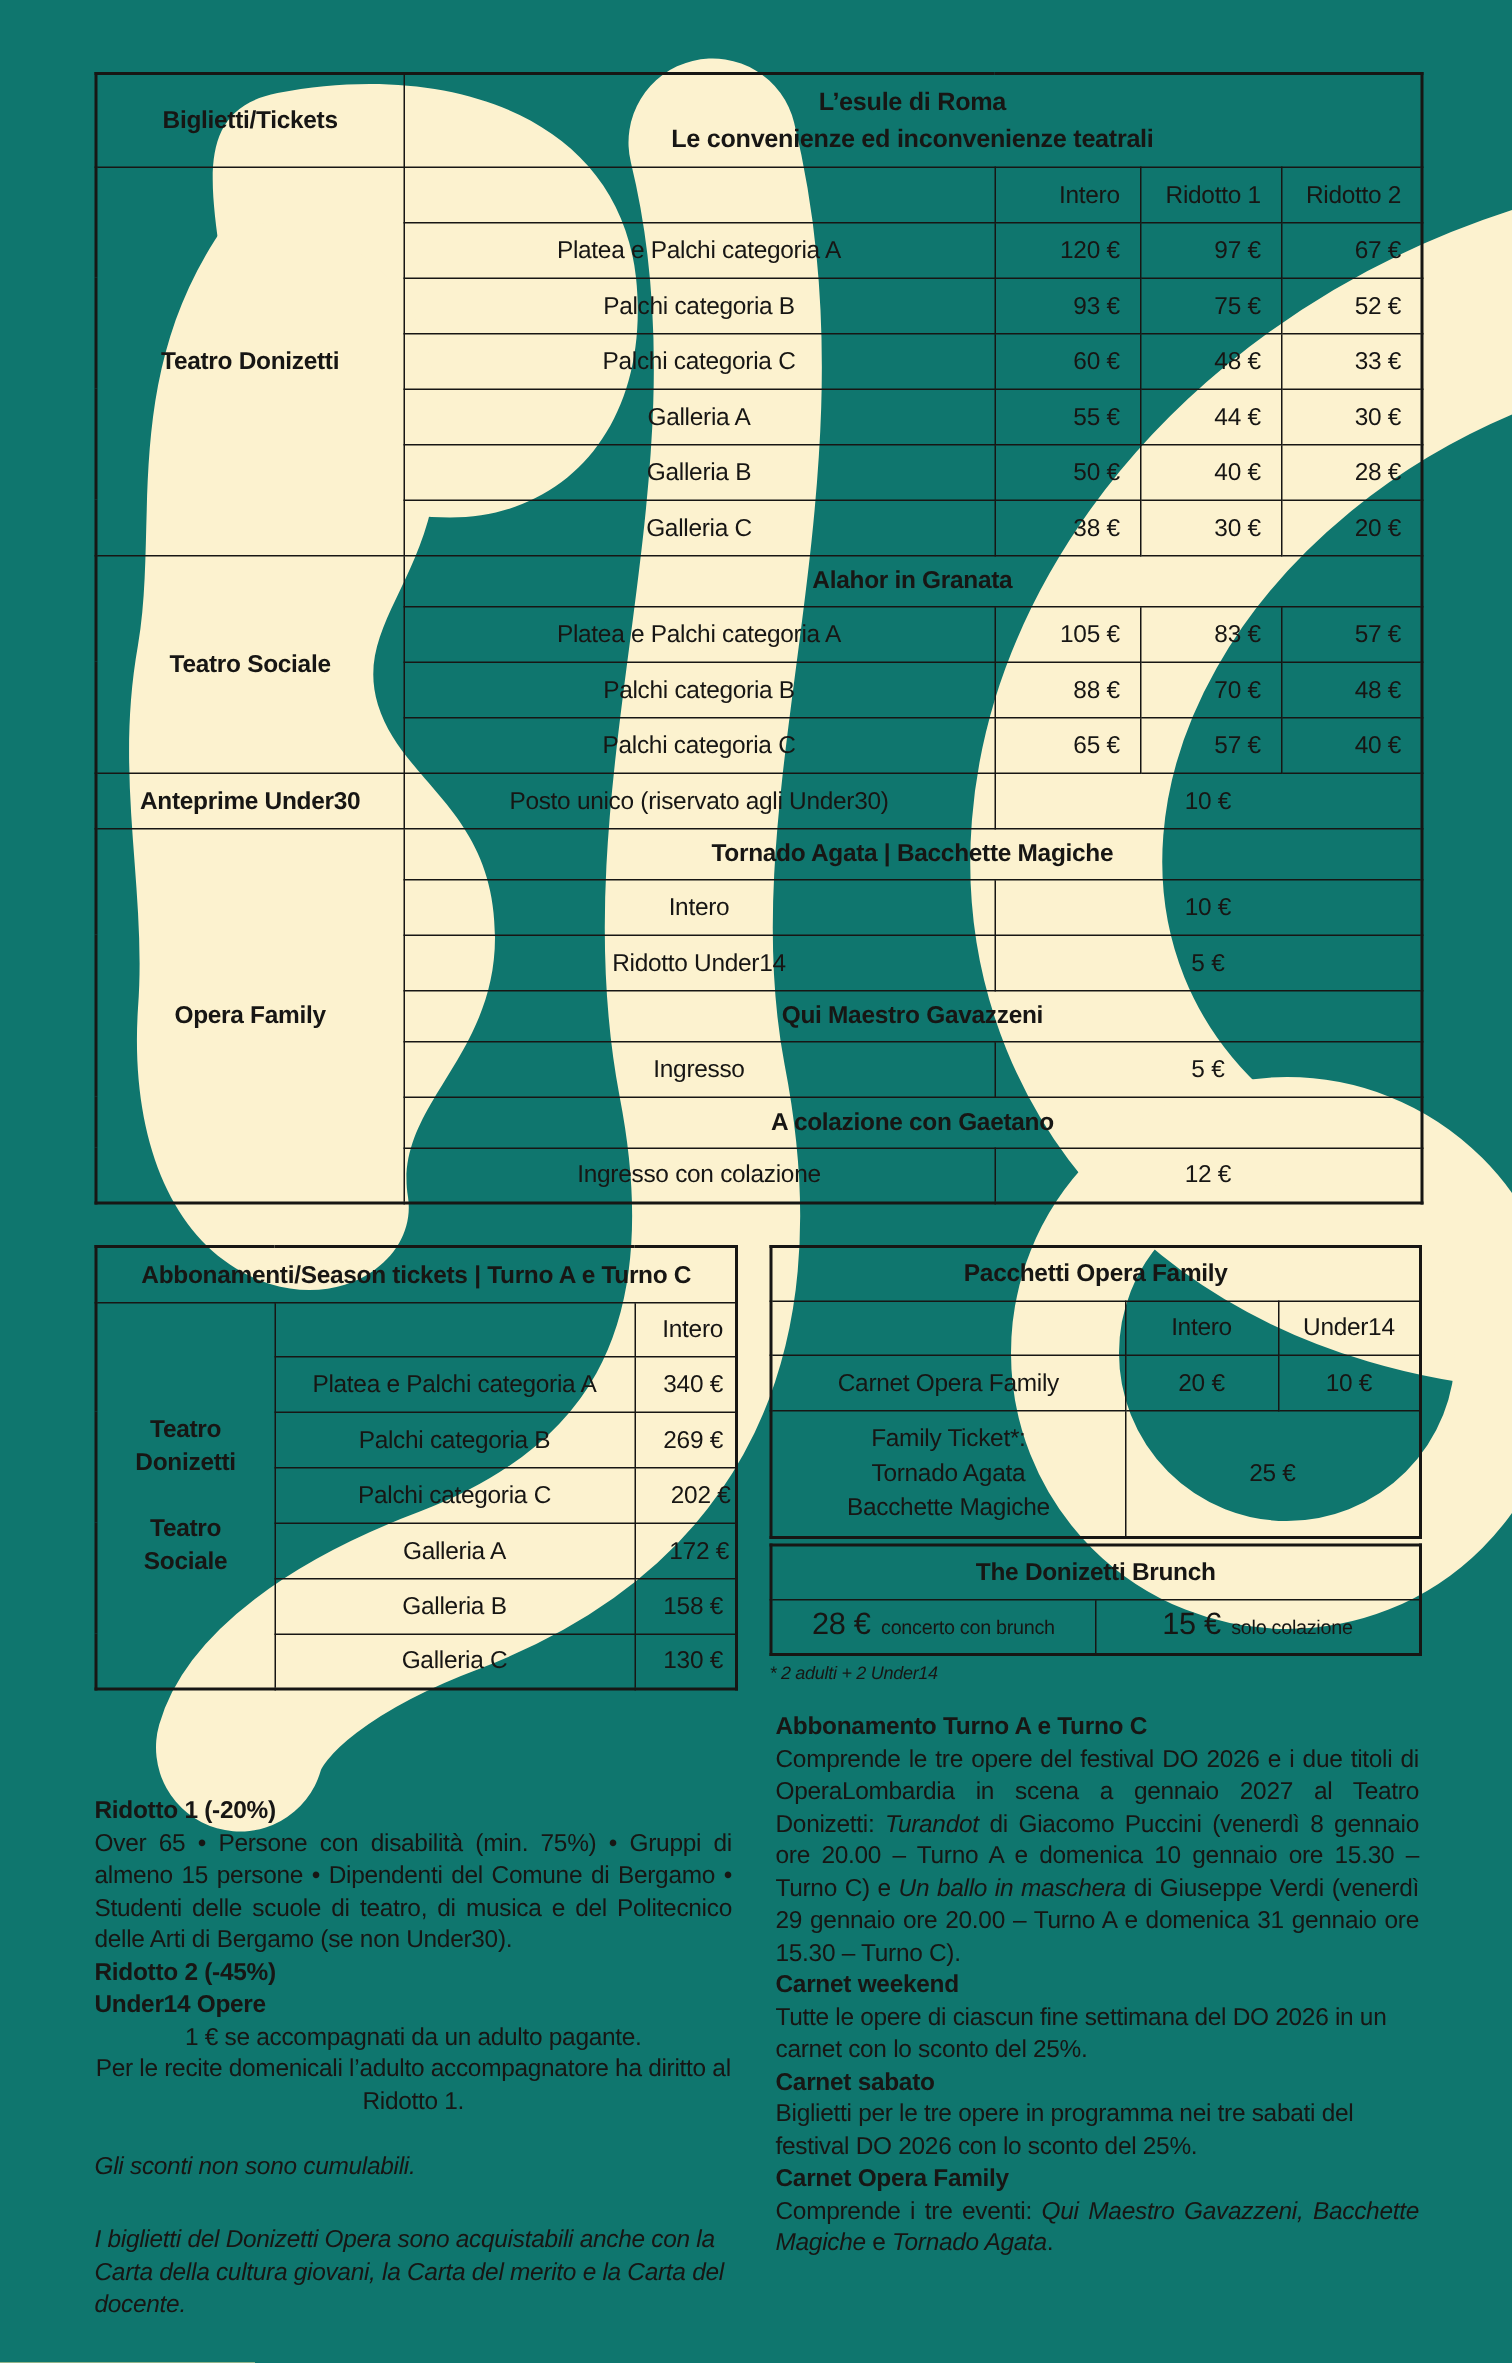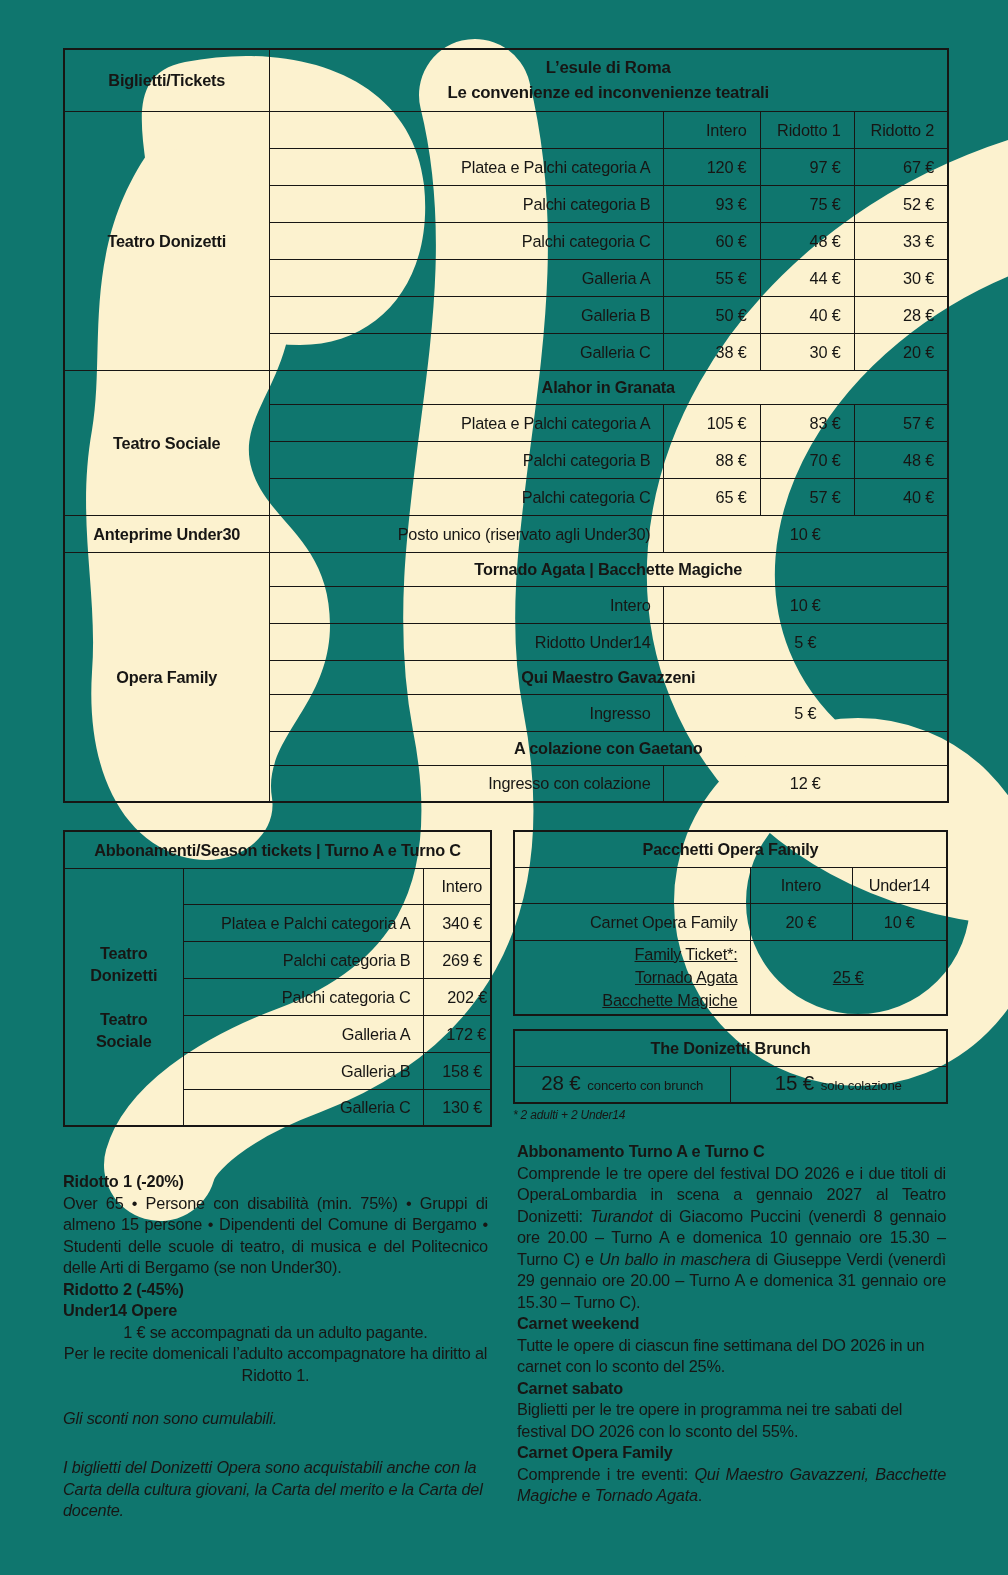--- a/index.html
+++ b/index.html
@@ -9,22 +9,22 @@
     font-family:"Liberation Sans","DejaVu Sans",sans-serif;
     letter-spacing:-0.012em;
   }
   .bg{position:absolute;left:0;top:0;width:1008px;height:1575px;}
   table{border-collapse:collapse;position:absolute;table-layout:fixed;background:transparent;}
   table.t{border:2px solid #171614;}
   td{border:1.5px solid #171614;vertical-align:middle;font-size:16.3px;padding:0 12px;line-height:20px;}
   .b{font-weight:bold;}
   .c{text-align:center;padding:0 4px;}
   .r{text-align:right;padding-right:13px;padding-left:2px;}
-  .d{text-align:right;}
-  .h62{height:62px;} .h37{height:37px;} .h36{height:36px;} .h34{height:34px;} .h85{height:75px;text-decoration:underline;}
+  .d{text-align:center;}
+  .h62{height:62px;} .h37{height:37px;} .h36{height:36px;} .h34{height:34px;} .h85{height:85px;}
   .show2{font-size:16.8px;line-height:25px;}
   .venues{line-height:22px;padding:0 6px;}
   .ft{line-height:23px;}
   .big{font-size:20.5px;letter-spacing:-0.01em;}
   .small{font-size:13.2px;margin-left:7px;}
   .notes{position:absolute;}
   .notes h3{margin:0;font-size:16.3px;line-height:21.5px;font-weight:bold;}
   .notes p{margin:0;font-size:16.3px;line-height:21.5px;text-align:justify;}
   .it{font-style:italic;}
   .sp1{margin-top:21.5px !important;}
@@ -237,34 +237,34 @@
       <td colspan="2" class="b c">The Donizetti Brunch</td>
     </tr>
     <tr class="h37">
       <td class="c"><span class="big">28 €</span><span class="small">concerto con brunch</span></td>
       <td class="c"><span class="big">15 €</span><span class="small">solo colazione</span></td>
     </tr>
   </tbody>
     </table>
   <div class="footnote" style="left:513px;top:1108px;">* 2 adulti + 2 Under14</div>
 
-  <div class="notes" style="left:63px;top:1171px;width:425px;">
+  <div class="notes" style="left:63px;top:1197px;width:425px;">
     <h3>Ridotto 1 (-20%)</h3>
     <p><span>Over 65 • Persone con disabilità (min. 75%) • Gruppi di almeno 15 persone • Dipendenti del Comune di Bergamo • Studenti delle scuole di teatro, di musica e del Politecnico delle Arti di Bergamo (se non Under30).</span></p>
     <h3>Ridotto 2 (-45%)</h3>
     <h3>Under14 Opere</h3>
     <p style="text-align:center;"><span>1 € se accompagnati da un adulto pagante.</span><br><span>Per le recite domenicali l’adulto accompagnatore ha diritto al Ridotto 1.</span></p>
     <p class="sp1" style="text-align:left;"><span class="it">Gli sconti non sono cumulabili.</span></p>
     <p class="sp2" style="text-align:left;"><span class="it">I biglietti del Donizetti Opera sono acquistabili anche con la Carta della cultura giovani, la Carta del merito e la Carta del docente.</span></p>
   </div>
 
   <div class="notes" style="left:517px;top:1141px;width:429px;">
     <h3>Abbonamento Turno A e Turno C</h3>
     <p><span>Comprende le tre opere del festival DO 2026 e i due titoli di OperaLombardia in scena a gennaio 2027 al Teatro Donizetti: </span><span class="it">Turandot</span><span> di Giacomo Puccini (venerdì 8 gennaio ore 20.00 – Turno A e domenica 10 gennaio ore 15.30 – Turno C) e </span><span class="it">Un ballo in maschera</span><span> di Giuseppe Verdi (venerdì 29 gennaio ore 20.00 – Turno A e domenica 31 gennaio ore 15.30 – Turno C).</span></p>
     <h3>Carnet weekend</h3>
     <p style="text-align:left;"><span>Tutte le opere di ciascun fine settimana del DO 2026 in un carnet con lo sconto del 25%.</span></p>
     <h3>Carnet sabato</h3>
-    <p style="text-align:left;"><span>Biglietti per le tre opere in programma nei tre sabati del festival DO 2026 con lo sconto del 55%.</span></p>
+    <p style="text-align:left;"><span>Biglietti per le tre opere in programma nei tre sabati del festival DO 2026 con lo sconto del 25%.</span></p>
     <h3>Carnet Opera Family</h3>
     <p><span>Comprende i tre eventi: </span><span class="it">Qui Maestro Gavazzeni, Bacchette Magiche</span><span> e </span><span class="it">Tornado Agata</span><span>.</span></p>
   </div>
 
 </div>
 
 </body></html>

